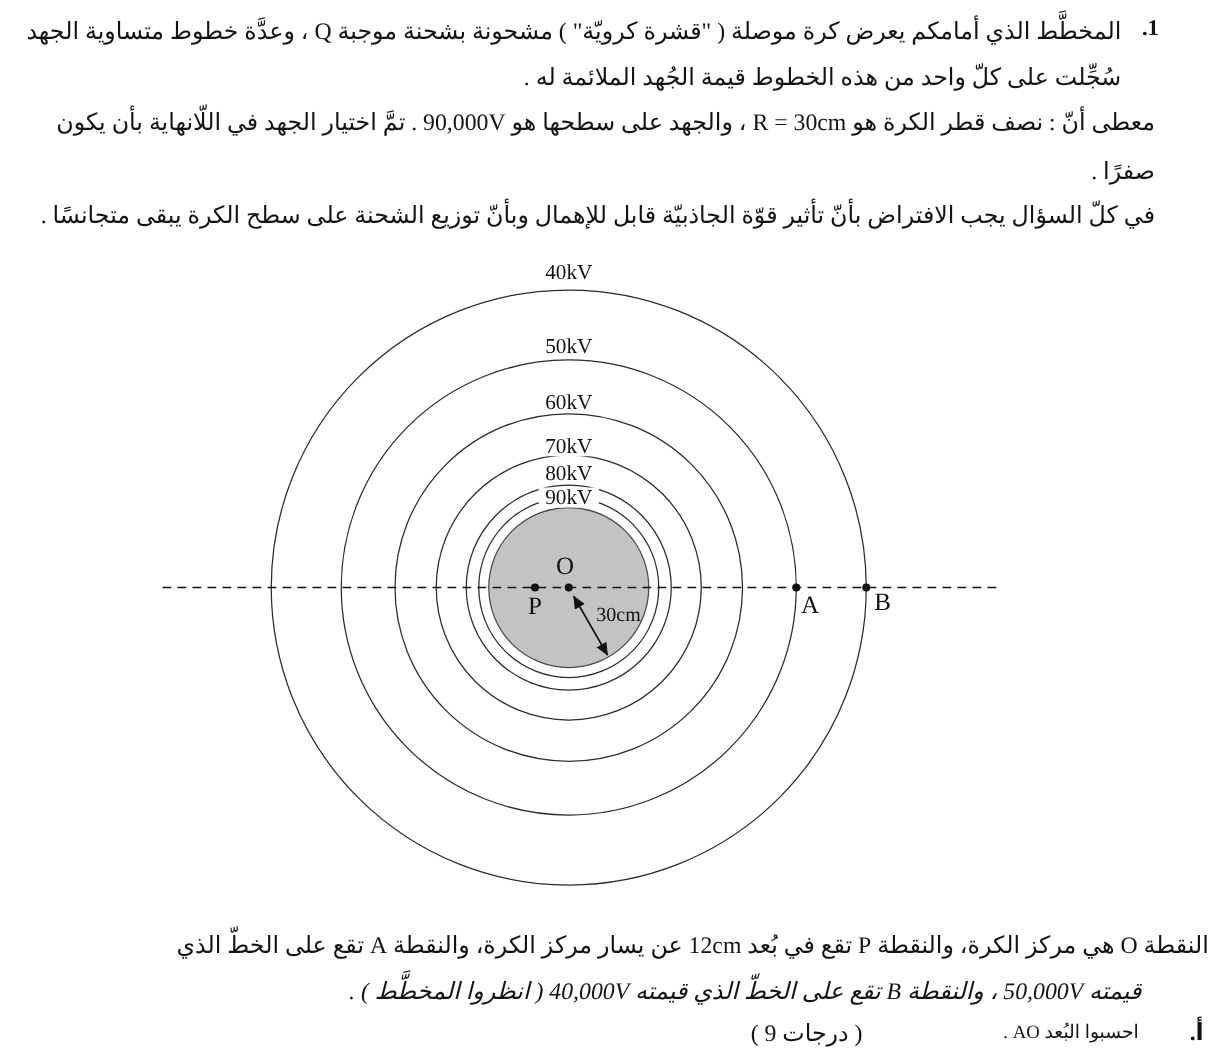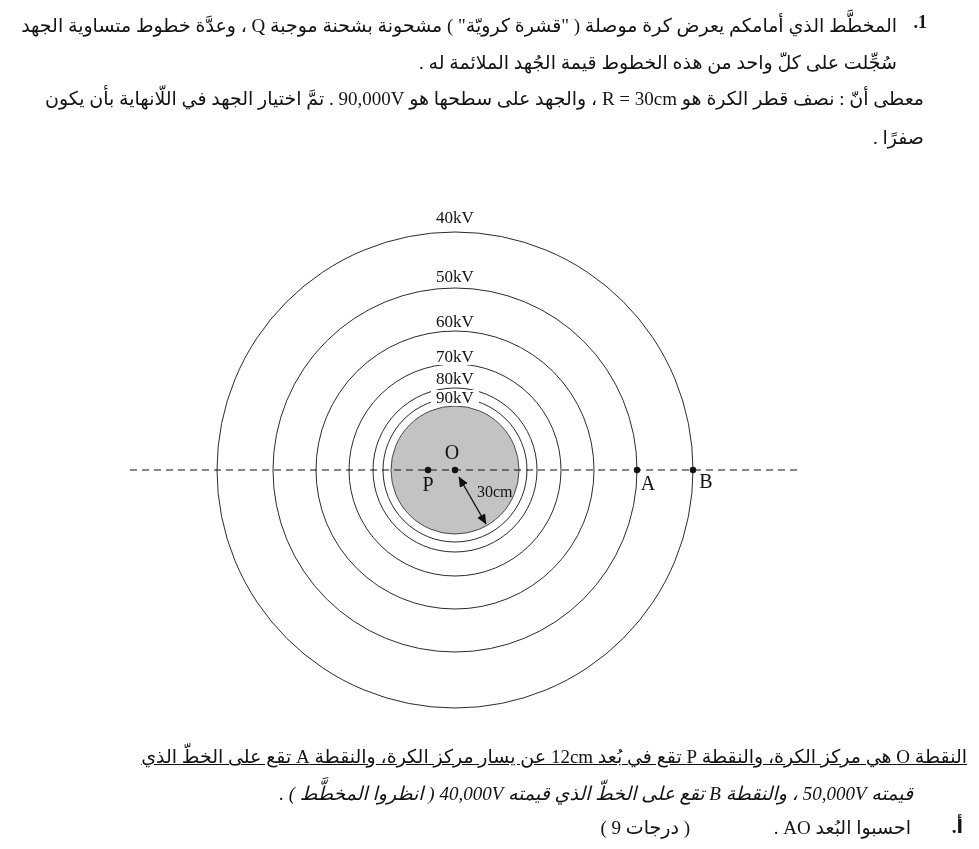--- a/index.html
+++ b/index.html
@@ -7,42 +7,43 @@
     position:relative;width:979px;height:849px;background:#ffffff;
     font-family:"Liberation Serif","DejaVu Sans",serif;color:#131313;overflow:hidden;
   }
   .tline{position:absolute;white-space:nowrap;font-size:19px;line-height:26px;}
   .qnum{position:absolute;right:52px;top:12px;font-weight:bold;font-size:18px;}
   .l1{right:82px;top:13px;}
   .l2{right:82px;top:50px;}
   .l3{right:55px;top:86px;}
   .l4{right:55px;top:125px;}
   .l5{right:55px;top:160px;}
-  .l6{right:12px;top:744px;text-decoration:underline;}
+  .l6{right:12px;top:744px;}
   .l7{right:66px;top:781px;font-style:italic;}
   .qletter{position:absolute;right:16px;top:815px;font-weight:bold;font-size:19px;}
-  .qtext{position:absolute;right:68px;top:816px;font-size:19px;white-space:nowrap;}
+  .qtext{position:absolute;right:68px;top:816px;font-size:15px;white-space:nowrap;}
   .qpoints{position:absolute;right:289px;top:816px;font-size:19px;white-space:nowrap;}
   svg.diagram{position:absolute;left:0;top:0;}
   svg.diagram text{font-family:"Liberation Serif","DejaVu Sans",serif;fill:#111;}
   svg.diagram text.kv{font-size:17px;}
   svg.diagram text.pt{font-size:20px;}
   svg.diagram text.rad{font-size:16px;}
 </style>
 </head>
 <body>
 
 <div class="page">
 
   <span class="qnum" dir="rtl">1.</span>
 
   <div class="tline l1" dir="rtl">المخطَّط الذي أمامكم يعرض كرة موصلة ( "قشرة كرويّة" ) مشحونة بشحنة موجبة Q ، وعدَّة خطوط متساوية الجهد</div>
   <div class="tline l2" dir="rtl">سُجِّلت على كلّ واحد من هذه الخطوط قيمة الجُهد الملائمة له .</div>
   <div class="tline l3" dir="rtl">معطى أنّ : نصف قطر الكرة هو ‎R = 30cm‎ ، والجهد على سطحها هو 90,000V . تمَّ اختيار الجهد في اللّانهاية بأن يكون</div>
   <div class="tline l4" dir="rtl">صفرًا .</div>
+  <div class="tline l5" dir="rtl">في كلّ السؤال يجب الافتراض بأنّ تأثير قوّة الجاذبيّة قابل للإهمال وبأنّ توزيع الشحنة على سطح الكرة يبقى متجانسًا .</div>
 
   <svg id="diagram" class="diagram" width="979" height="849" viewBox="0 0 979 849">
       <defs>
         <marker id="ah" markerWidth="9" markerHeight="8" refX="7.5" refY="3.5" orient="auto-start-reverse">
           <path d="M0,0 L8,3.5 L0,7 Z" fill="#111"></path>
         </marker>
       </defs>
       <circle cx="455" cy="470" r="238" fill="none" stroke="#2b2b2b" stroke-width="1"></circle>
       <circle cx="455" cy="470" r="182" fill="none" stroke="#2b2b2b" stroke-width="1"></circle>
       <circle cx="455" cy="470" r="139" fill="none" stroke="#2b2b2b" stroke-width="1"></circle>

